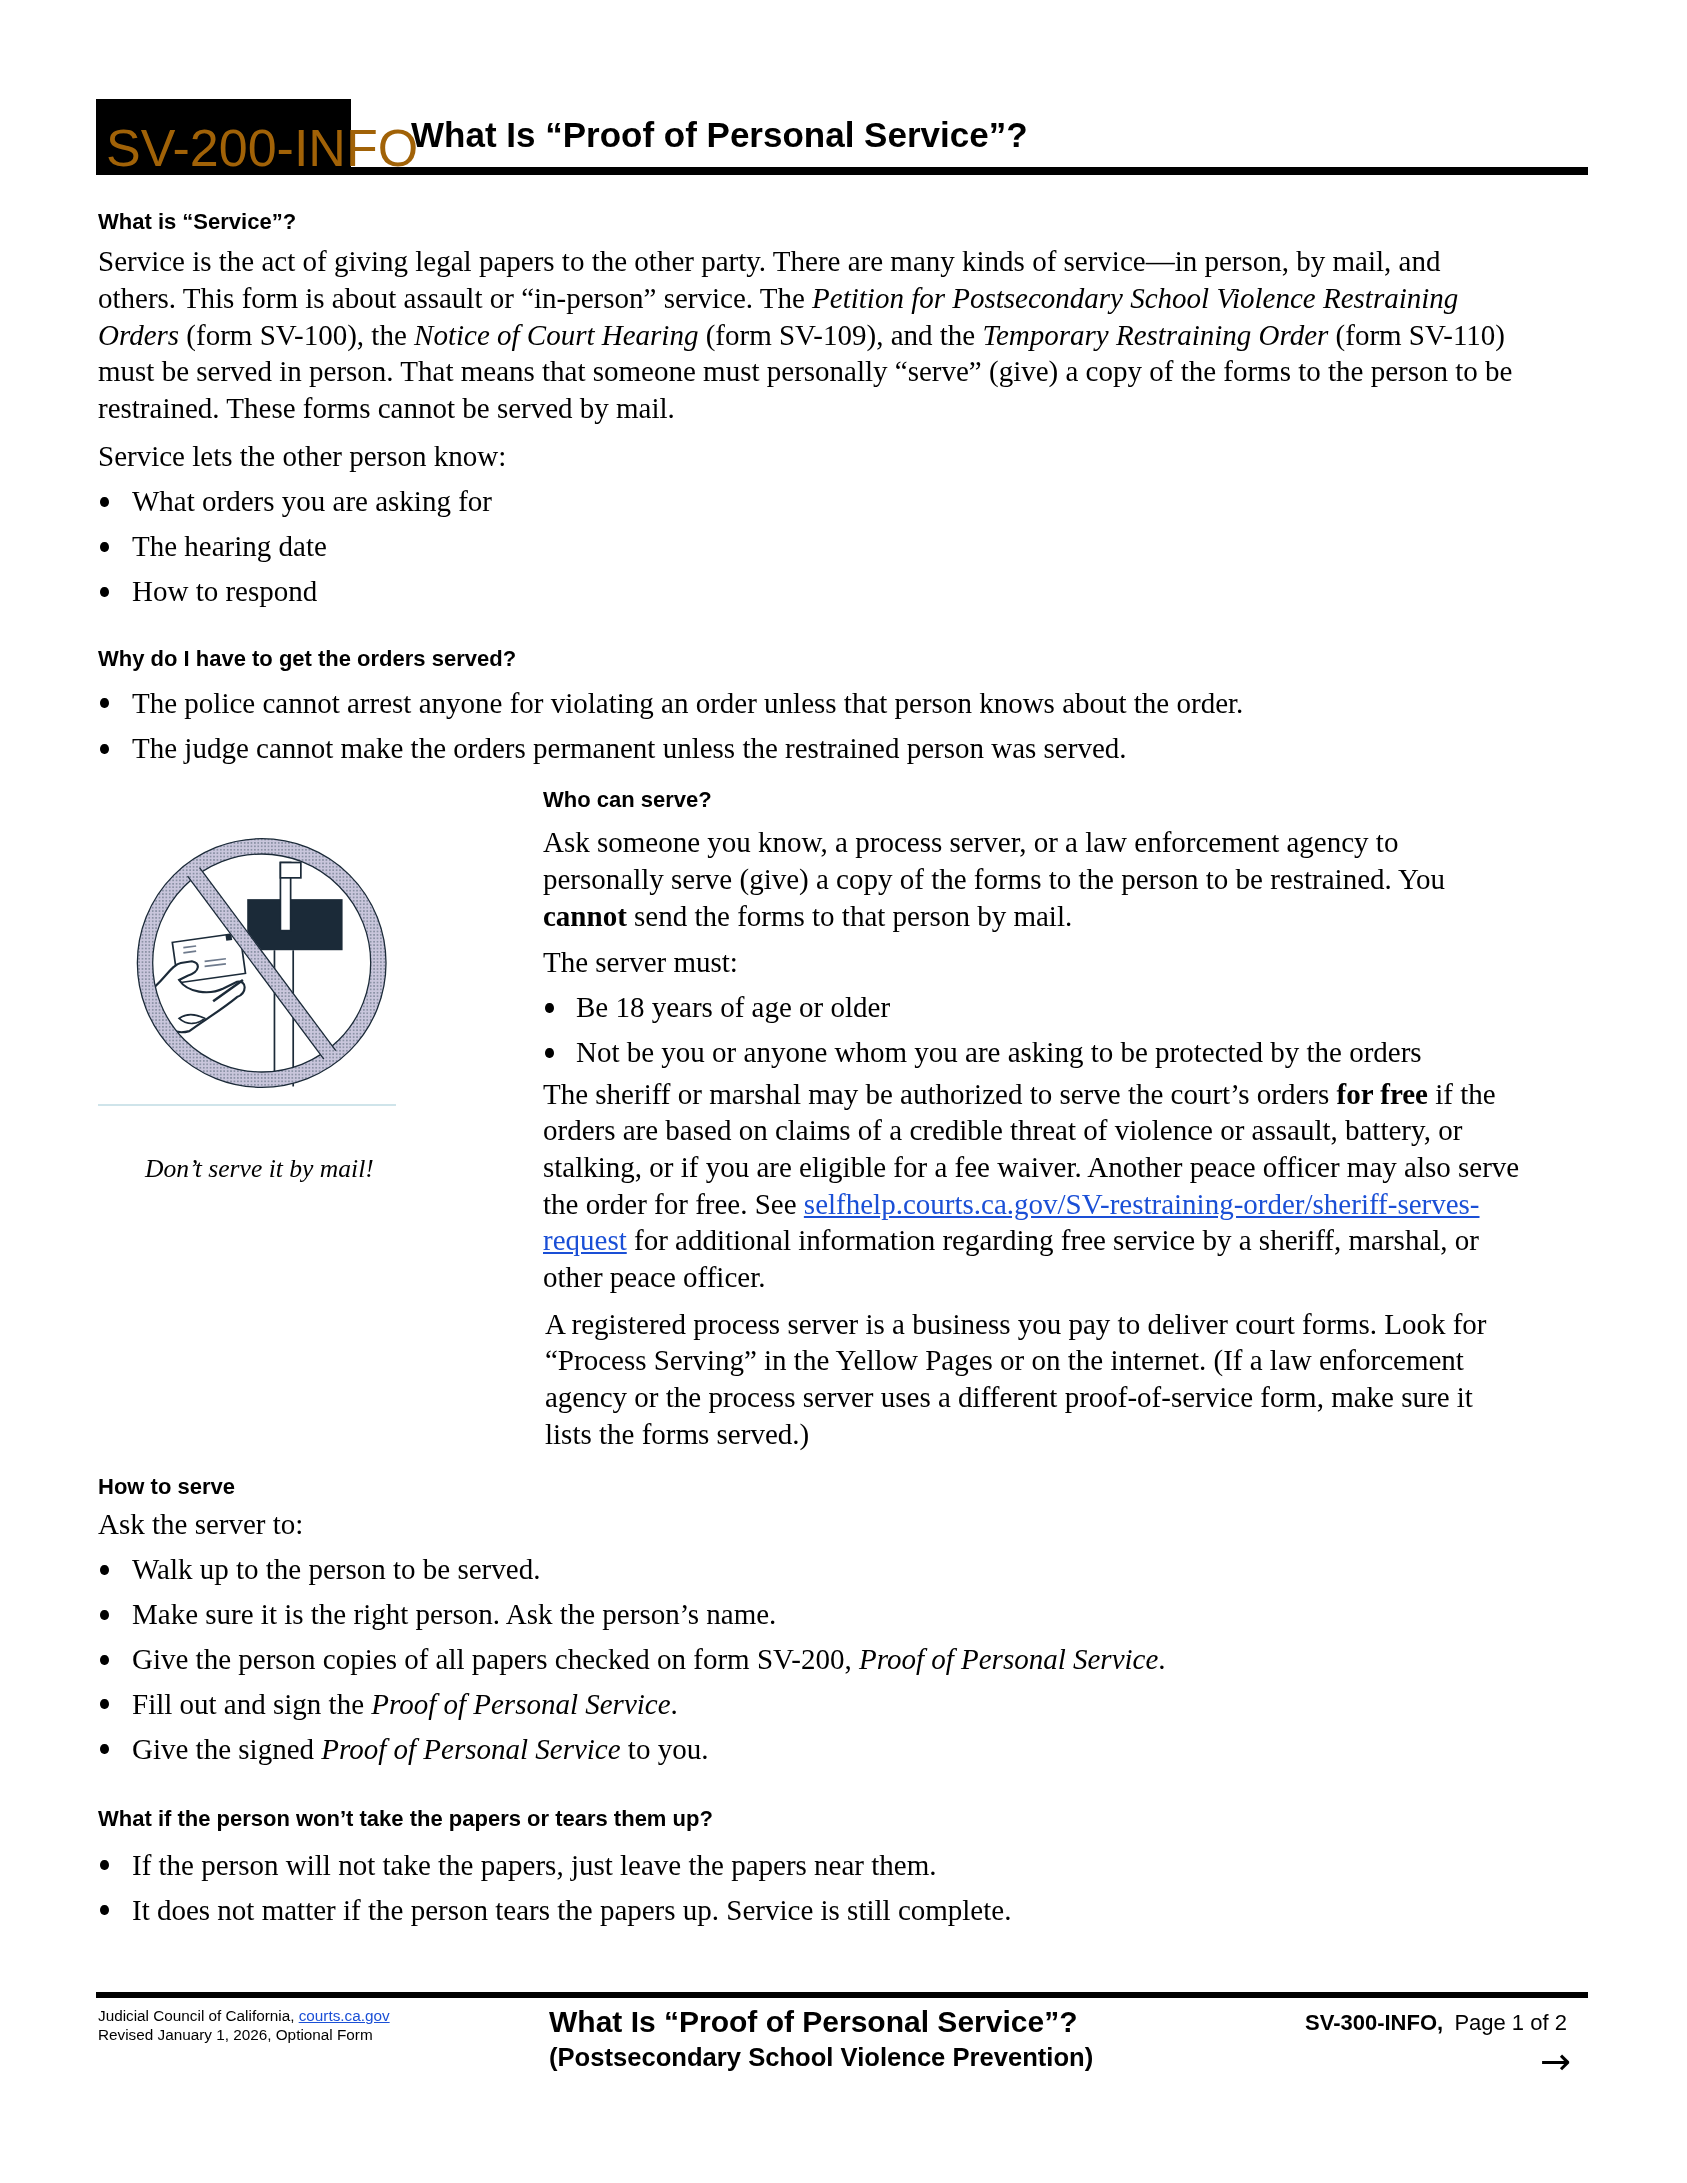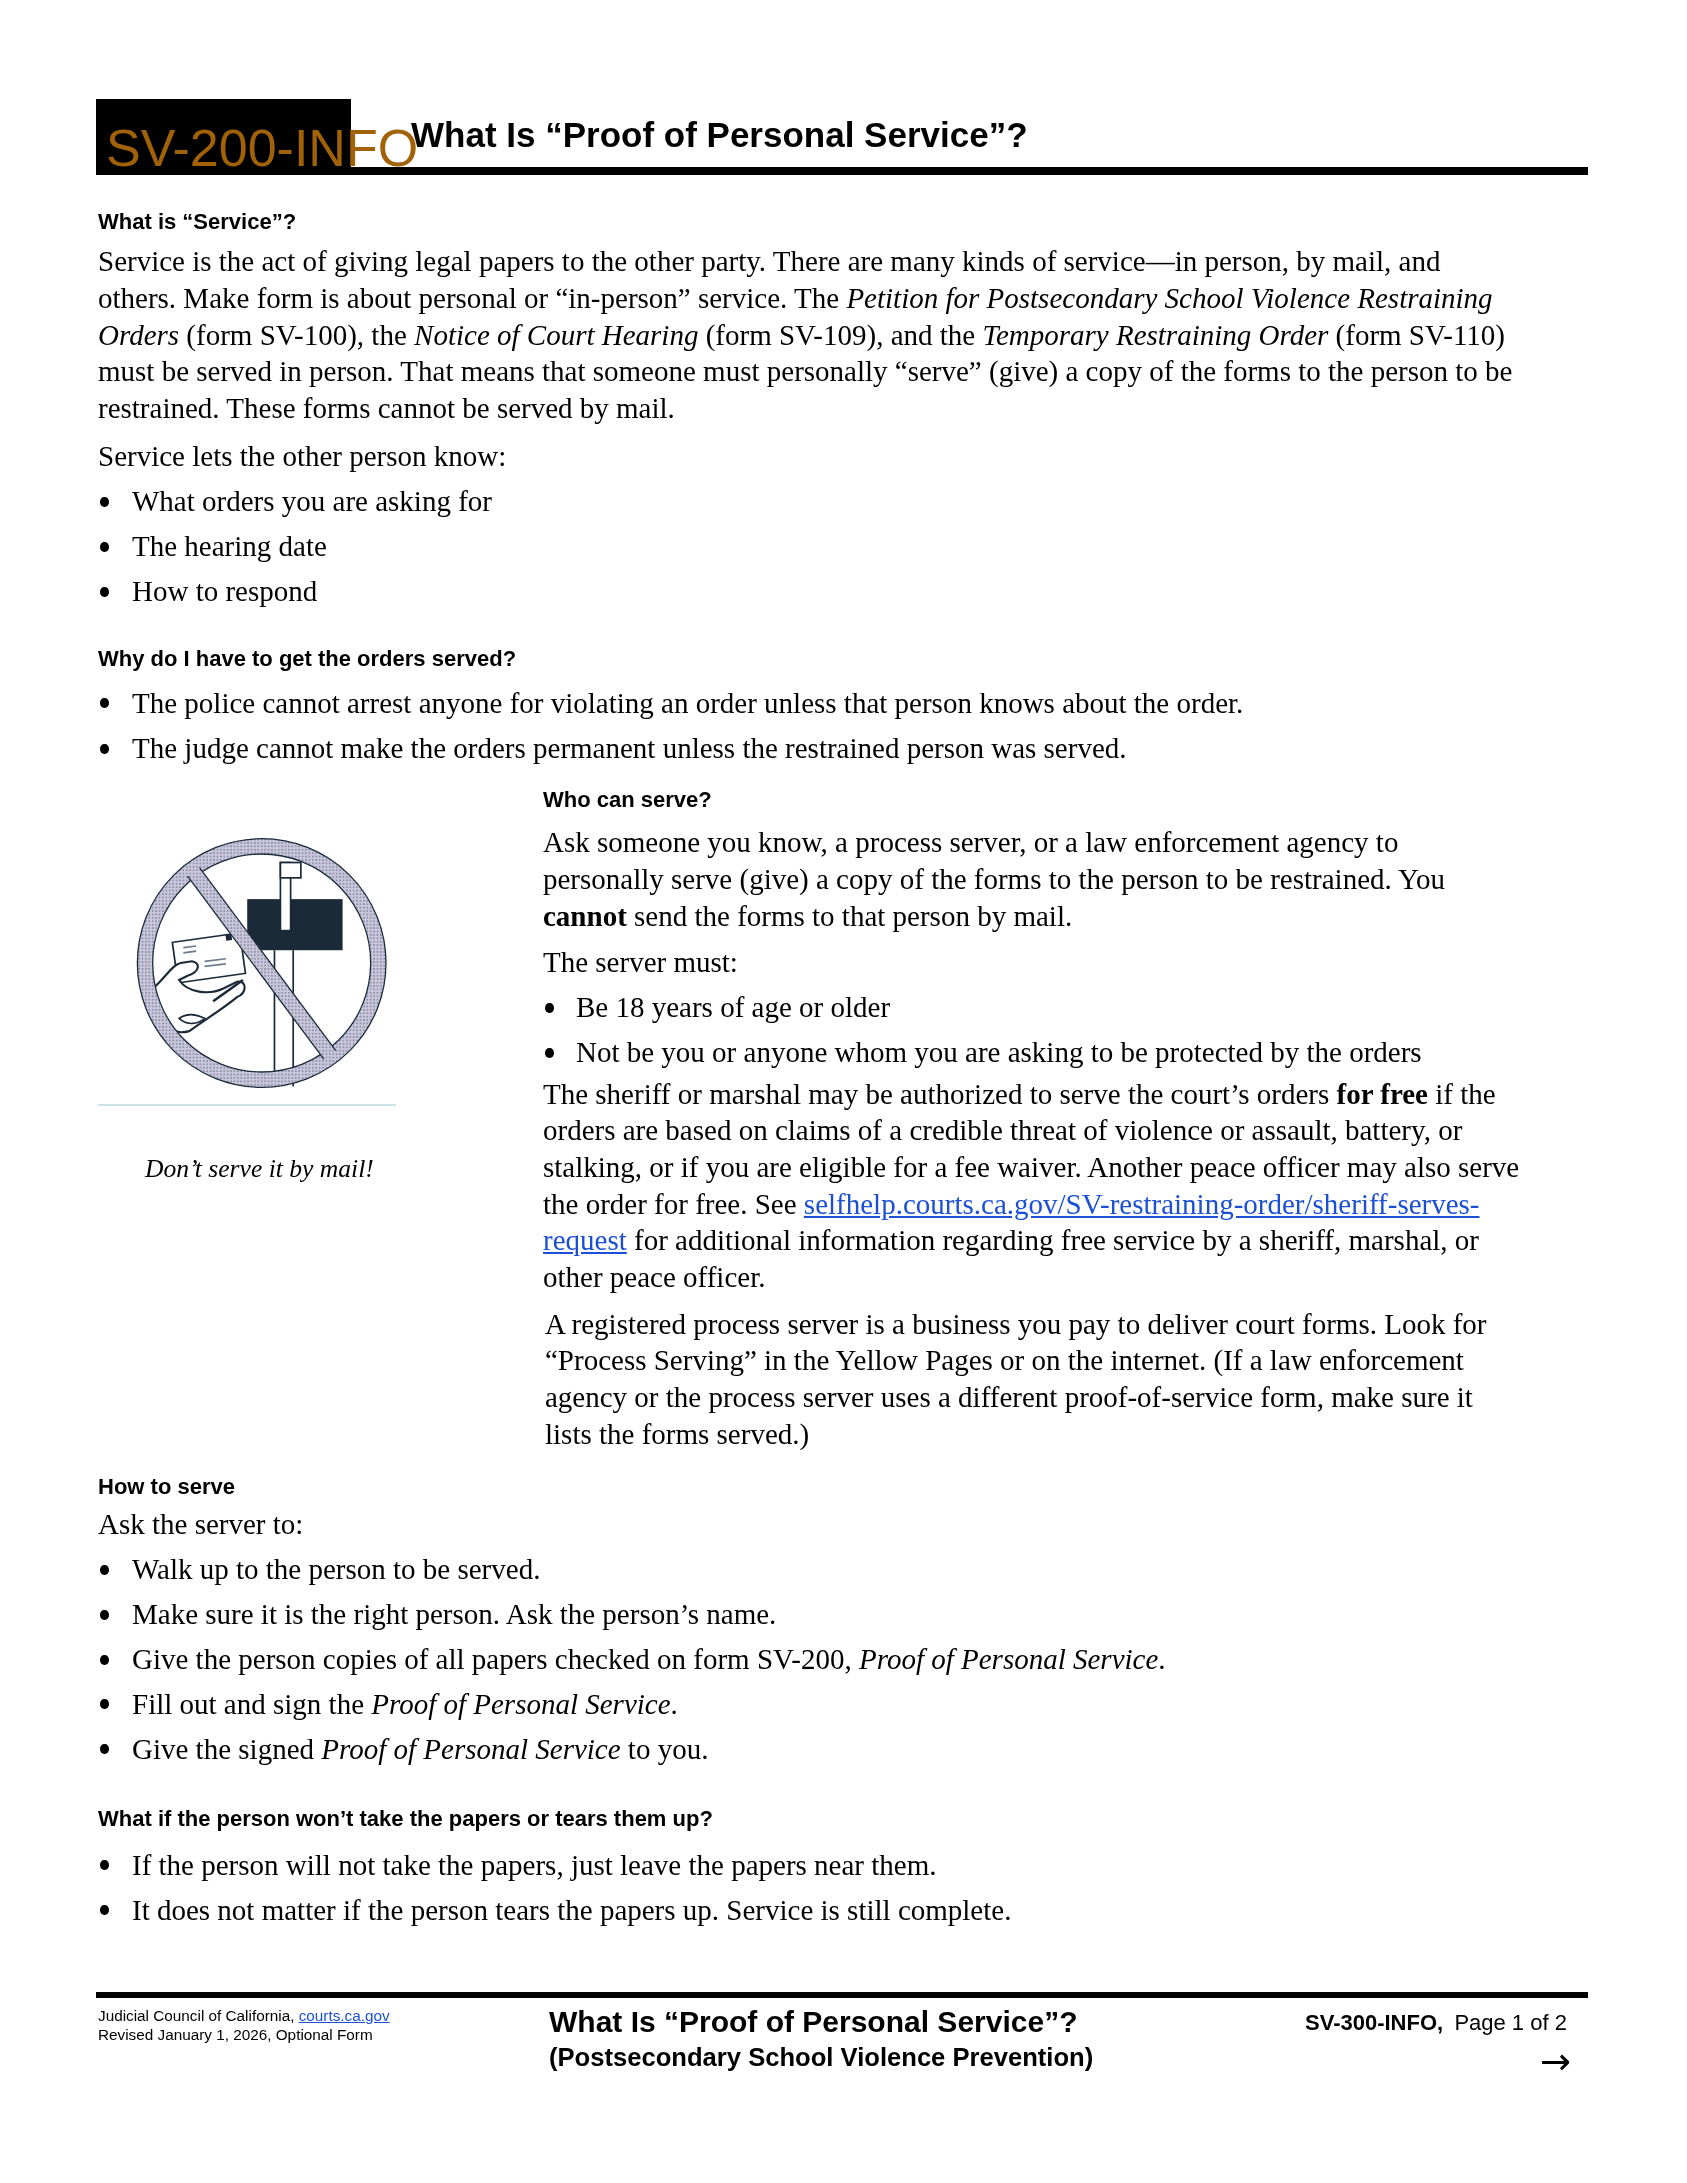--- a/index.html
+++ b/index.html
@@ -28,21 +28,21 @@
 </head>
 <body>
 
 <div class="abs" id="hdr-box"></div>
 <div class="abs" id="hdr-code">SV-200-INFO</div>
 <div class="abs" id="hdr-title">What Is “Proof of Personal Service”?</div>
 <div class="abs" id="hdr-rule"></div>
 
 <div class="abs sans-h" style="left:98px;top:204px">What is “Service”?</div>
 <div class="abs serif rich" style="left:98px;top:244px"><span>Service is the act of giving legal papers to the other party. There are many kinds of service—in person, by mail, and</span></div>
-<div class="abs serif rich" style="left:98px;top:281px"><span>others. Make form is about personal or “in-person” service. The </span><span class="i">Petition for Postsecondary School Violence Restraining</span></div>
+<div class="abs serif rich" style="left:98px;top:281px"><span>others. This form is about assault or “in-person” service. The </span><span class="i">Petition for Postsecondary School Violence Restraining</span></div>
 <div class="abs serif rich" style="left:98px;top:318px"><span class="i">Orders</span><span> (form SV-100), the </span><span class="i">Notice of Court Hearing</span><span> (form SV-109), and the </span><span class="i">Temporary Restraining Order</span><span> (form SV-110)</span></div>
 <div class="abs serif rich" style="left:98px;top:354px"><span>must be served in person. That means that someone must personally “serve” (give) a copy of the forms to the person to be</span></div>
 <div class="abs serif rich" style="left:98px;top:391px"><span>restrained. These forms cannot be served by mail.</span></div>
 <div class="abs serif" style="left:98px;top:439px">Service lets the other person know:</div>
 
 <div class="bullet" style="left:100px;top:497px"></div>
 <div class="abs serif" style="left:132px;top:484px">What orders you are asking for</div>
 <div class="bullet" style="left:100px;top:542px"></div>
 <div class="abs serif" style="left:132px;top:529px">The hearing date</div>
 <div class="bullet" style="left:100px;top:587px"></div>

